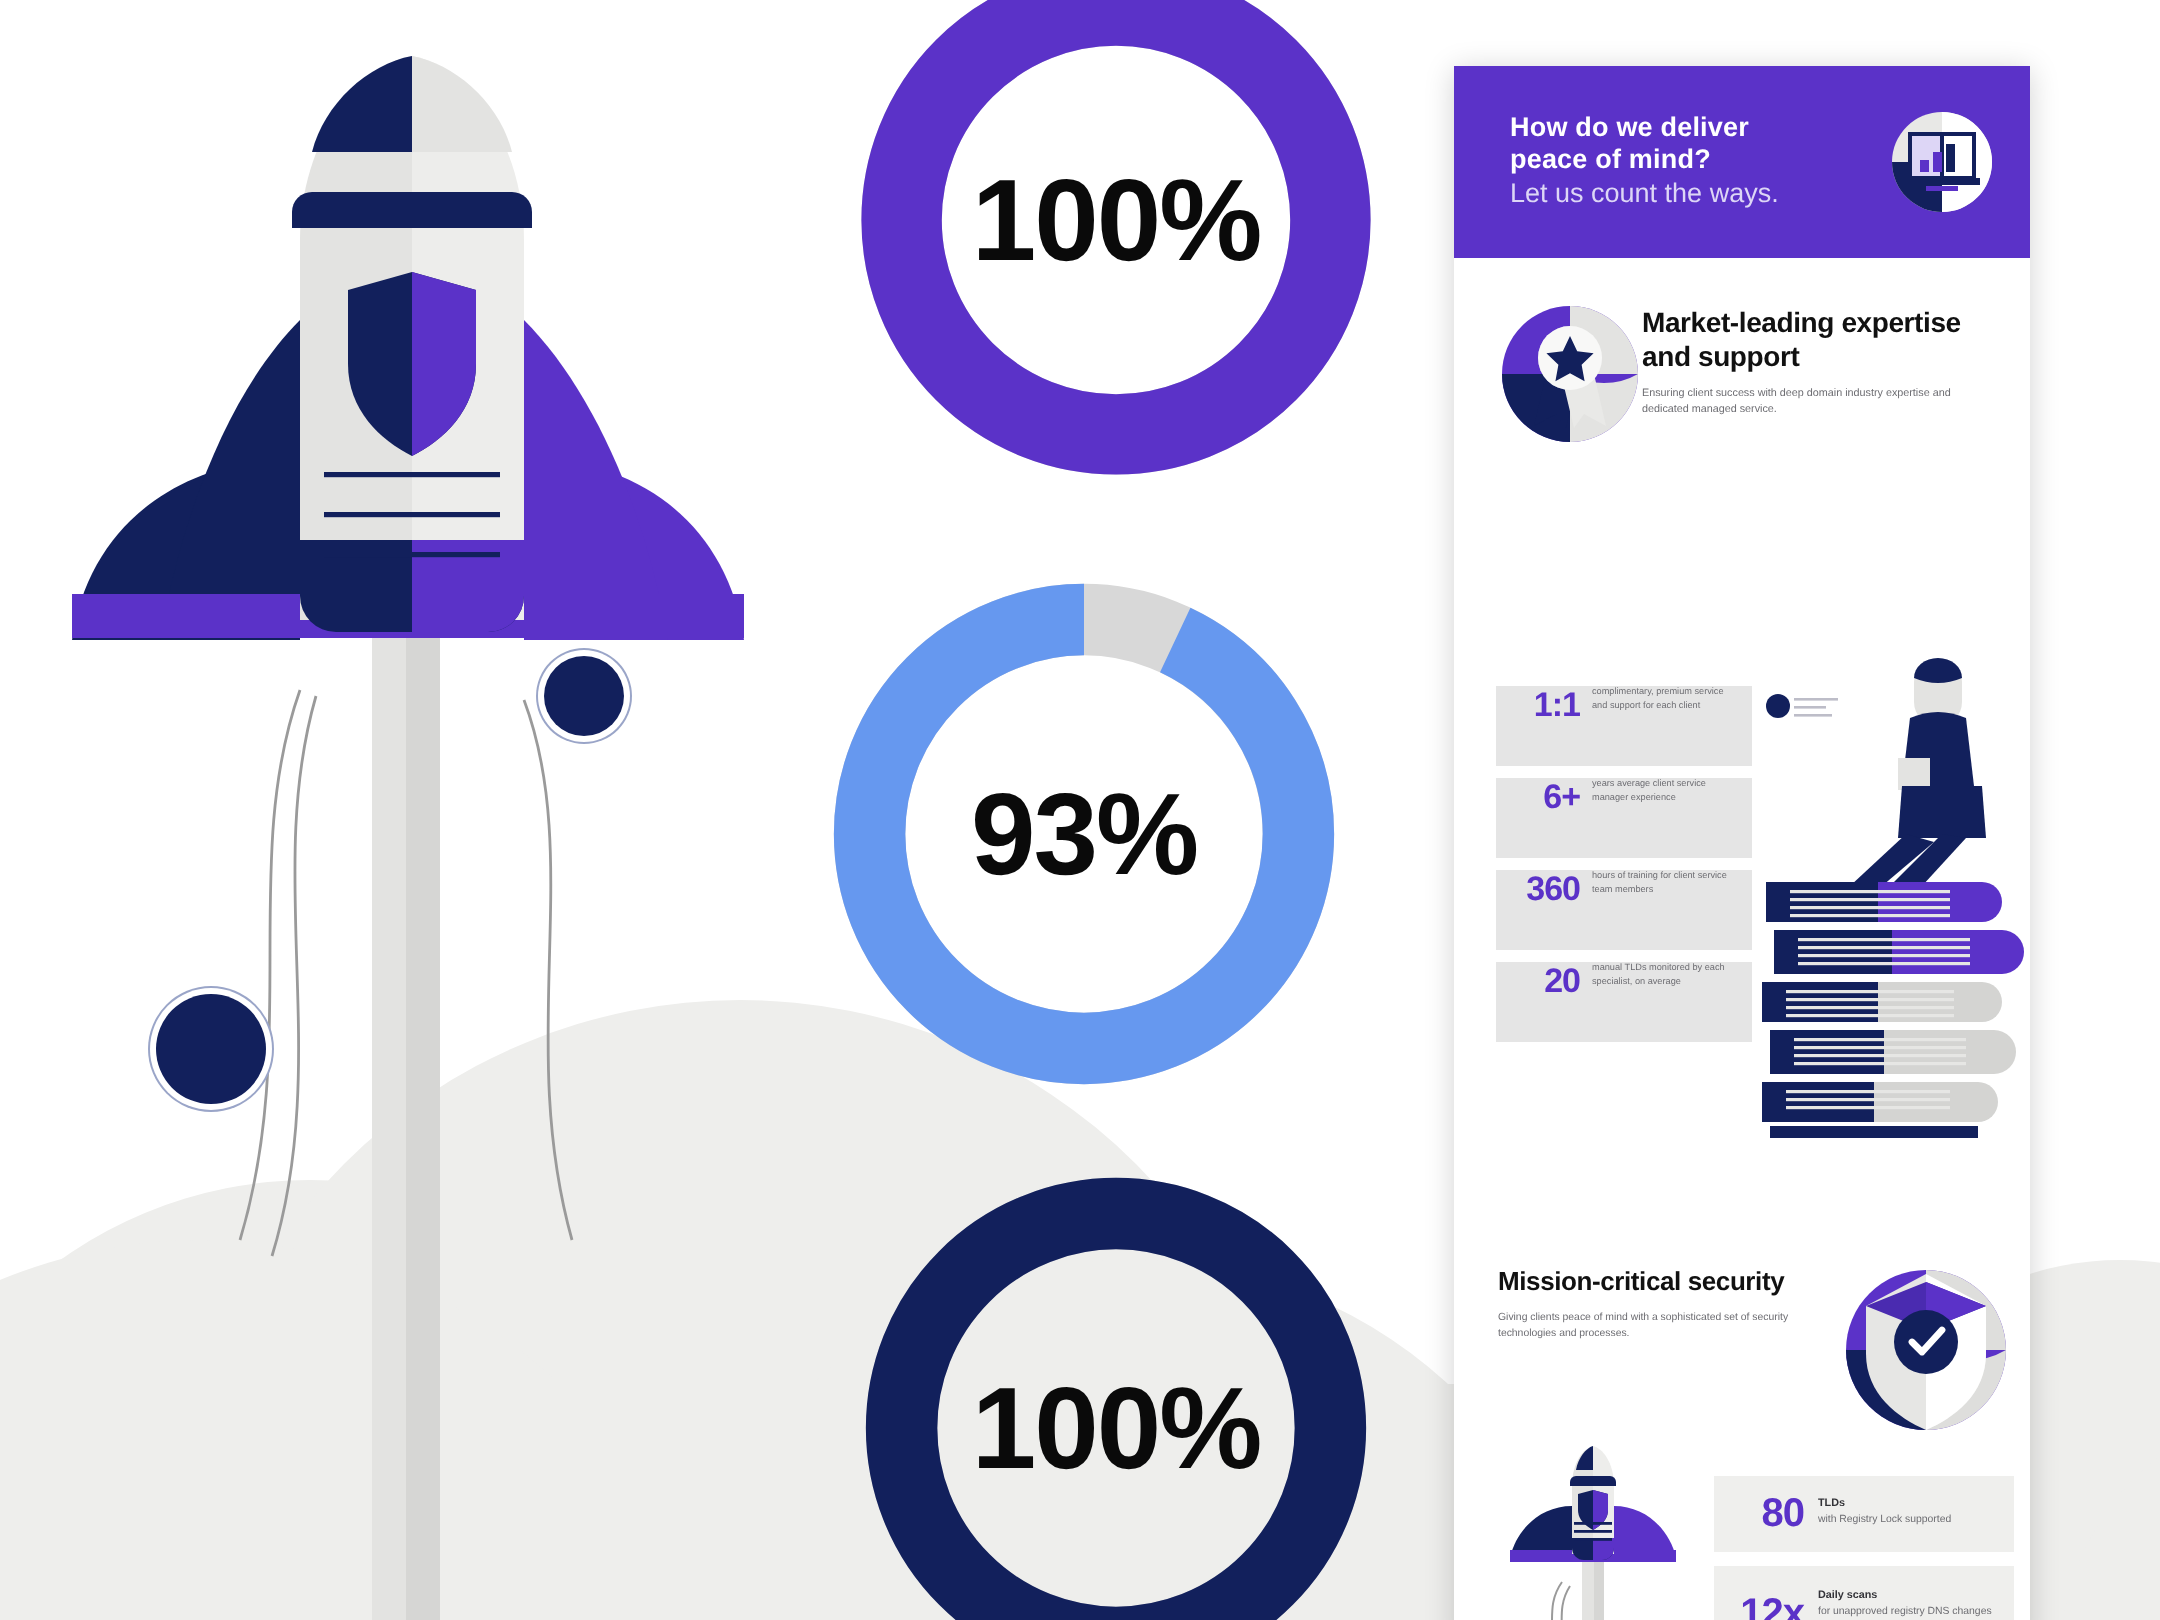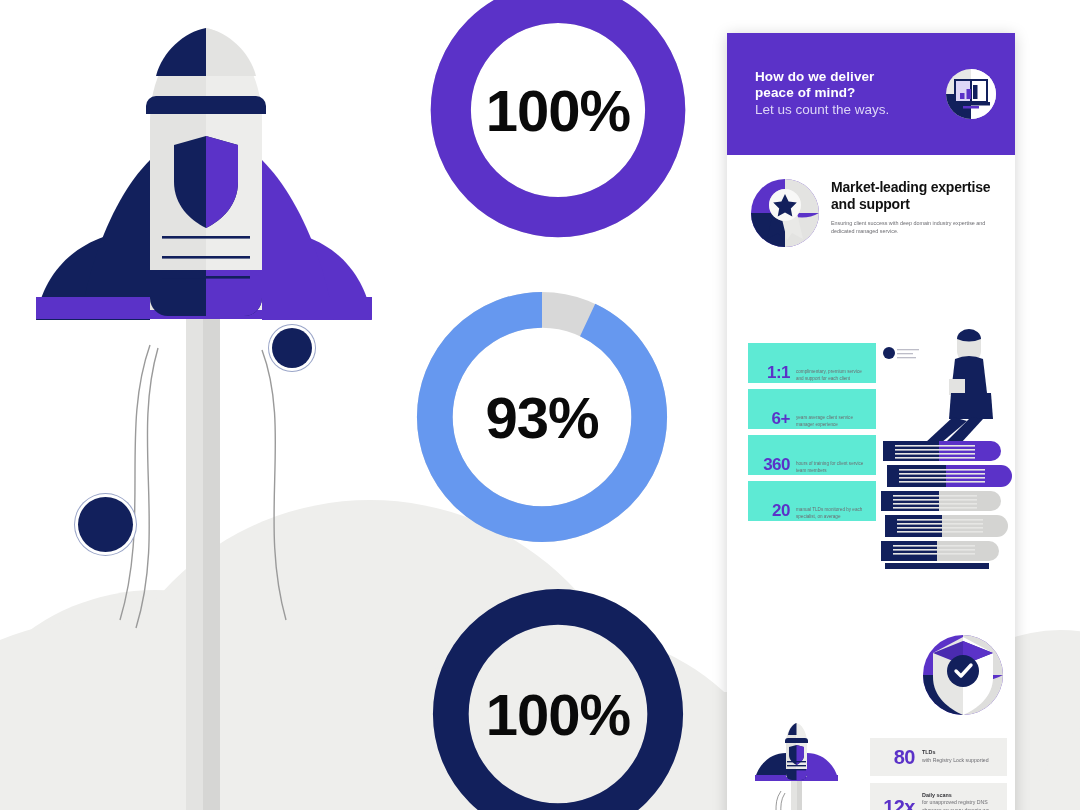--- a/index.html
+++ b/index.html
@@ -27,55 +27,55 @@
     position:absolute;inset:0;display:flex;align-items:center;justify-content:center;
     font-size:58px;font-weight:700;color:#0a0a0a;letter-spacing:-1px;
   }
 
   
   .card{
     position:absolute;left:727px;top:33px;width:288px;height:790px;
     background:#ffffff;box-shadow:0 2px 14px rgba(0,0,0,.18);overflow:hidden;
   }
   .card-header{
-    background:#5b32c8;height:122px;display:flex;align-items:center;
+    background:#5b32c8;height:96px;display:flex;align-items:center;
     padding:0 18px 0 28px;box-sizing:border-box;gap:1px;
   }
   .hdr-text{flex:1;}
   .hdr-l1,.hdr-l2{color:#ffffff;font-weight:700;font-size:13.5px;line-height:1.18;letter-spacing:.1px;}
   .hdr-l3{color:#ddd6f6;font-weight:400;font-size:13.5px;line-height:1.3;}
   .hdr-icon{width:52px;height:52px;flex:0 0 52px;}
 
   .sect{padding:20px 18px 0 22px;box-sizing:border-box;}
-  .sect-top{display:flex;gap:10px;align-items:flex-start;justify-content:flex-end;}
+  .sect-top{display:flex;align-items:flex-start;justify-content:flex-end;}
   .badge-icon{width:72px;height:72px;flex:0 0 72px;margin-top:2px;}
   .sect-copy{flex:1;padding-top:4px;}
   .sect-title{font-size:14px;font-weight:700;color:#111111;line-height:1.2;letter-spacing:-.2px;}
   .sect-body{font-size:5.4px;color:#6d6d72;line-height:1.55;margin-top:6px;}
 
   .stats{position:absolute;left:21px;top:310px;width:128px;}
   .stat-row{
-    background:#5eead4;height:40px;margin-bottom:6px;display:flex;align-items:flex-end;
+    background:#e5e5e5;height:40px;margin-bottom:6px;display:flex;align-items:flex-start;
     padding:0 7px 0 0;box-sizing:border-box;
   }
   .stat-num{
     width:48px;text-align:right;padding-right:6px;box-sizing:border-box;
     font-size:17px;font-weight:700;color:#5b32c8;letter-spacing:-.5px;
   }
   .stat-txt{flex:1;font-size:4.6px;color:#6d6d72;line-height:1.5;}
 
   .sect2{position:absolute;left:22px;top:600px;width:150px;}
   .sect2 .sect-title{font-size:13px;}
   .sect2 .sect-body{font-size:5.2px;}
 
   .shield-wrap{position:absolute;left:188px;top:592px;width:96px;height:92px;}
   .rocket-small{position:absolute;left:22px;top:688px;width:96px;height:115px;}
 
   .stats2{position:absolute;left:130px;top:705px;width:150px;}
-  .stat2{background:#efefed;display:flex;align-items:center;margin-bottom:7px;box-sizing:border-box;margin-left:13px;}
+  .stat2{background:#efefed;display:flex;align-items:center;margin-bottom:7px;box-sizing:border-box;}
   .s2a{height:38px;}
   .s2b{height:48px;}
   .stat2-num{width:52px;text-align:right;padding-right:7px;box-sizing:border-box;
              font-size:20px;font-weight:700;color:#5b32c8;letter-spacing:-.5px;}
   .stat2-copy{flex:1;padding-right:6px;}
   .stat2-lbl{font-size:5.4px;font-weight:700;color:#333338;line-height:1.4;}
   .stat2-sub{font-size:5.2px;color:#6d6d72;line-height:1.5;}
 </style>
 </head>
 <body>
@@ -284,20 +284,24 @@
       <div class="stat-row">
         <div class="stat-num">360</div>
         <div class="stat-txt">hours of training for client service team members</div>
       </div>
       <div class="stat-row">
         <div class="stat-num">20</div>
         <div class="stat-txt">manual TLDs monitored by each specialist, on average</div>
       </div>
     </div>
 
+    <div class="sect2">
+      <div class="sect-title">Mission-critical security</div>
+      <div class="sect-body">Giving clients peace of mind with a sophisticated set of security technologies and processes.</div>
+    </div>
 
     <div class="shield-wrap">
       <svg viewBox="0 0 96 92">
         <circle cx="48" cy="50" r="40" fill="#5b32c8"></circle>
         <path d="M48 10 a40 40 0 0 1 0 80 Z" fill="#dededc"></path>
         <path d="M8 50 a40 40 0 0 0 40 40 L48 50 Z" fill="#12205c"></path>
         <path d="M48 50 a40 40 0 0 0 40 0 L48 50 Z" fill="#5b32c8"></path>
         <path d="M18 28 L48 12 L78 28 L78 52 C 78 72, 62 84, 48 90 C 34 84, 18 72, 18 52 Z" fill="#e6e6e4"></path>
         <path d="M48 12 L78 28 L78 52 C 78 72, 62 84, 48 90 Z" fill="#ffffff"></path>
         <path d="M18 28 L48 16 L78 28 L48 40 Z" fill="#4a2bb0"></path>

